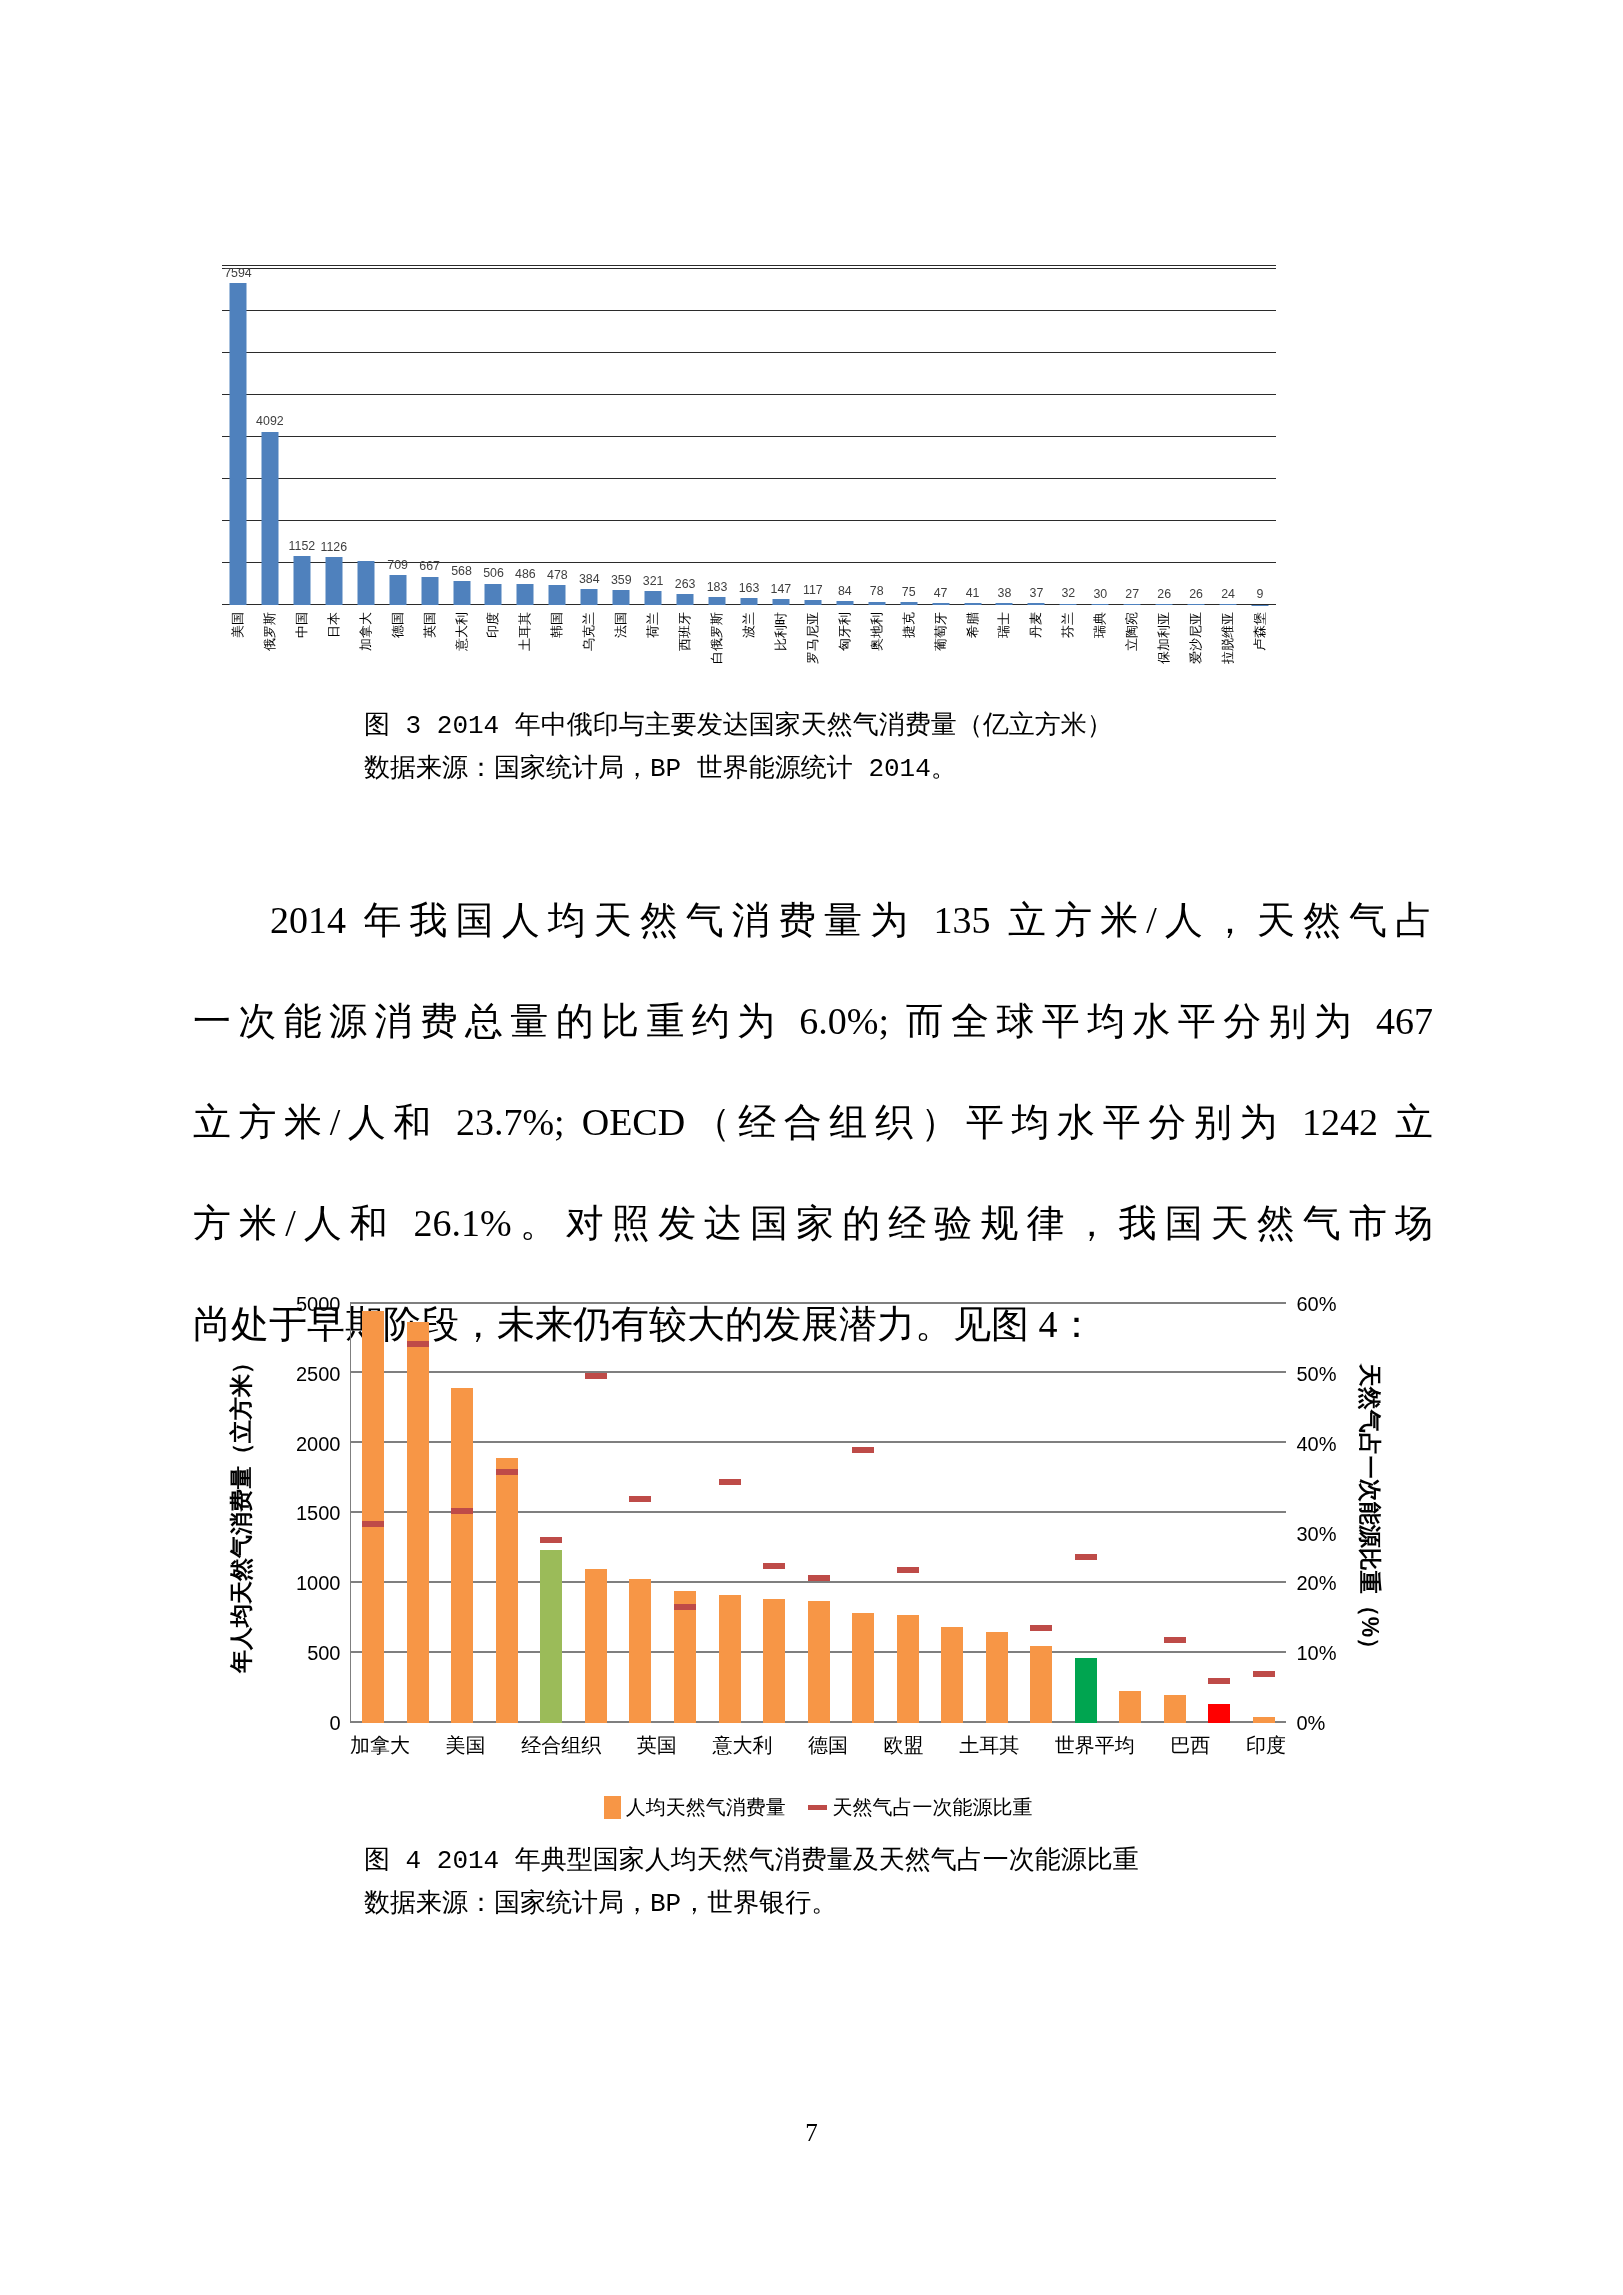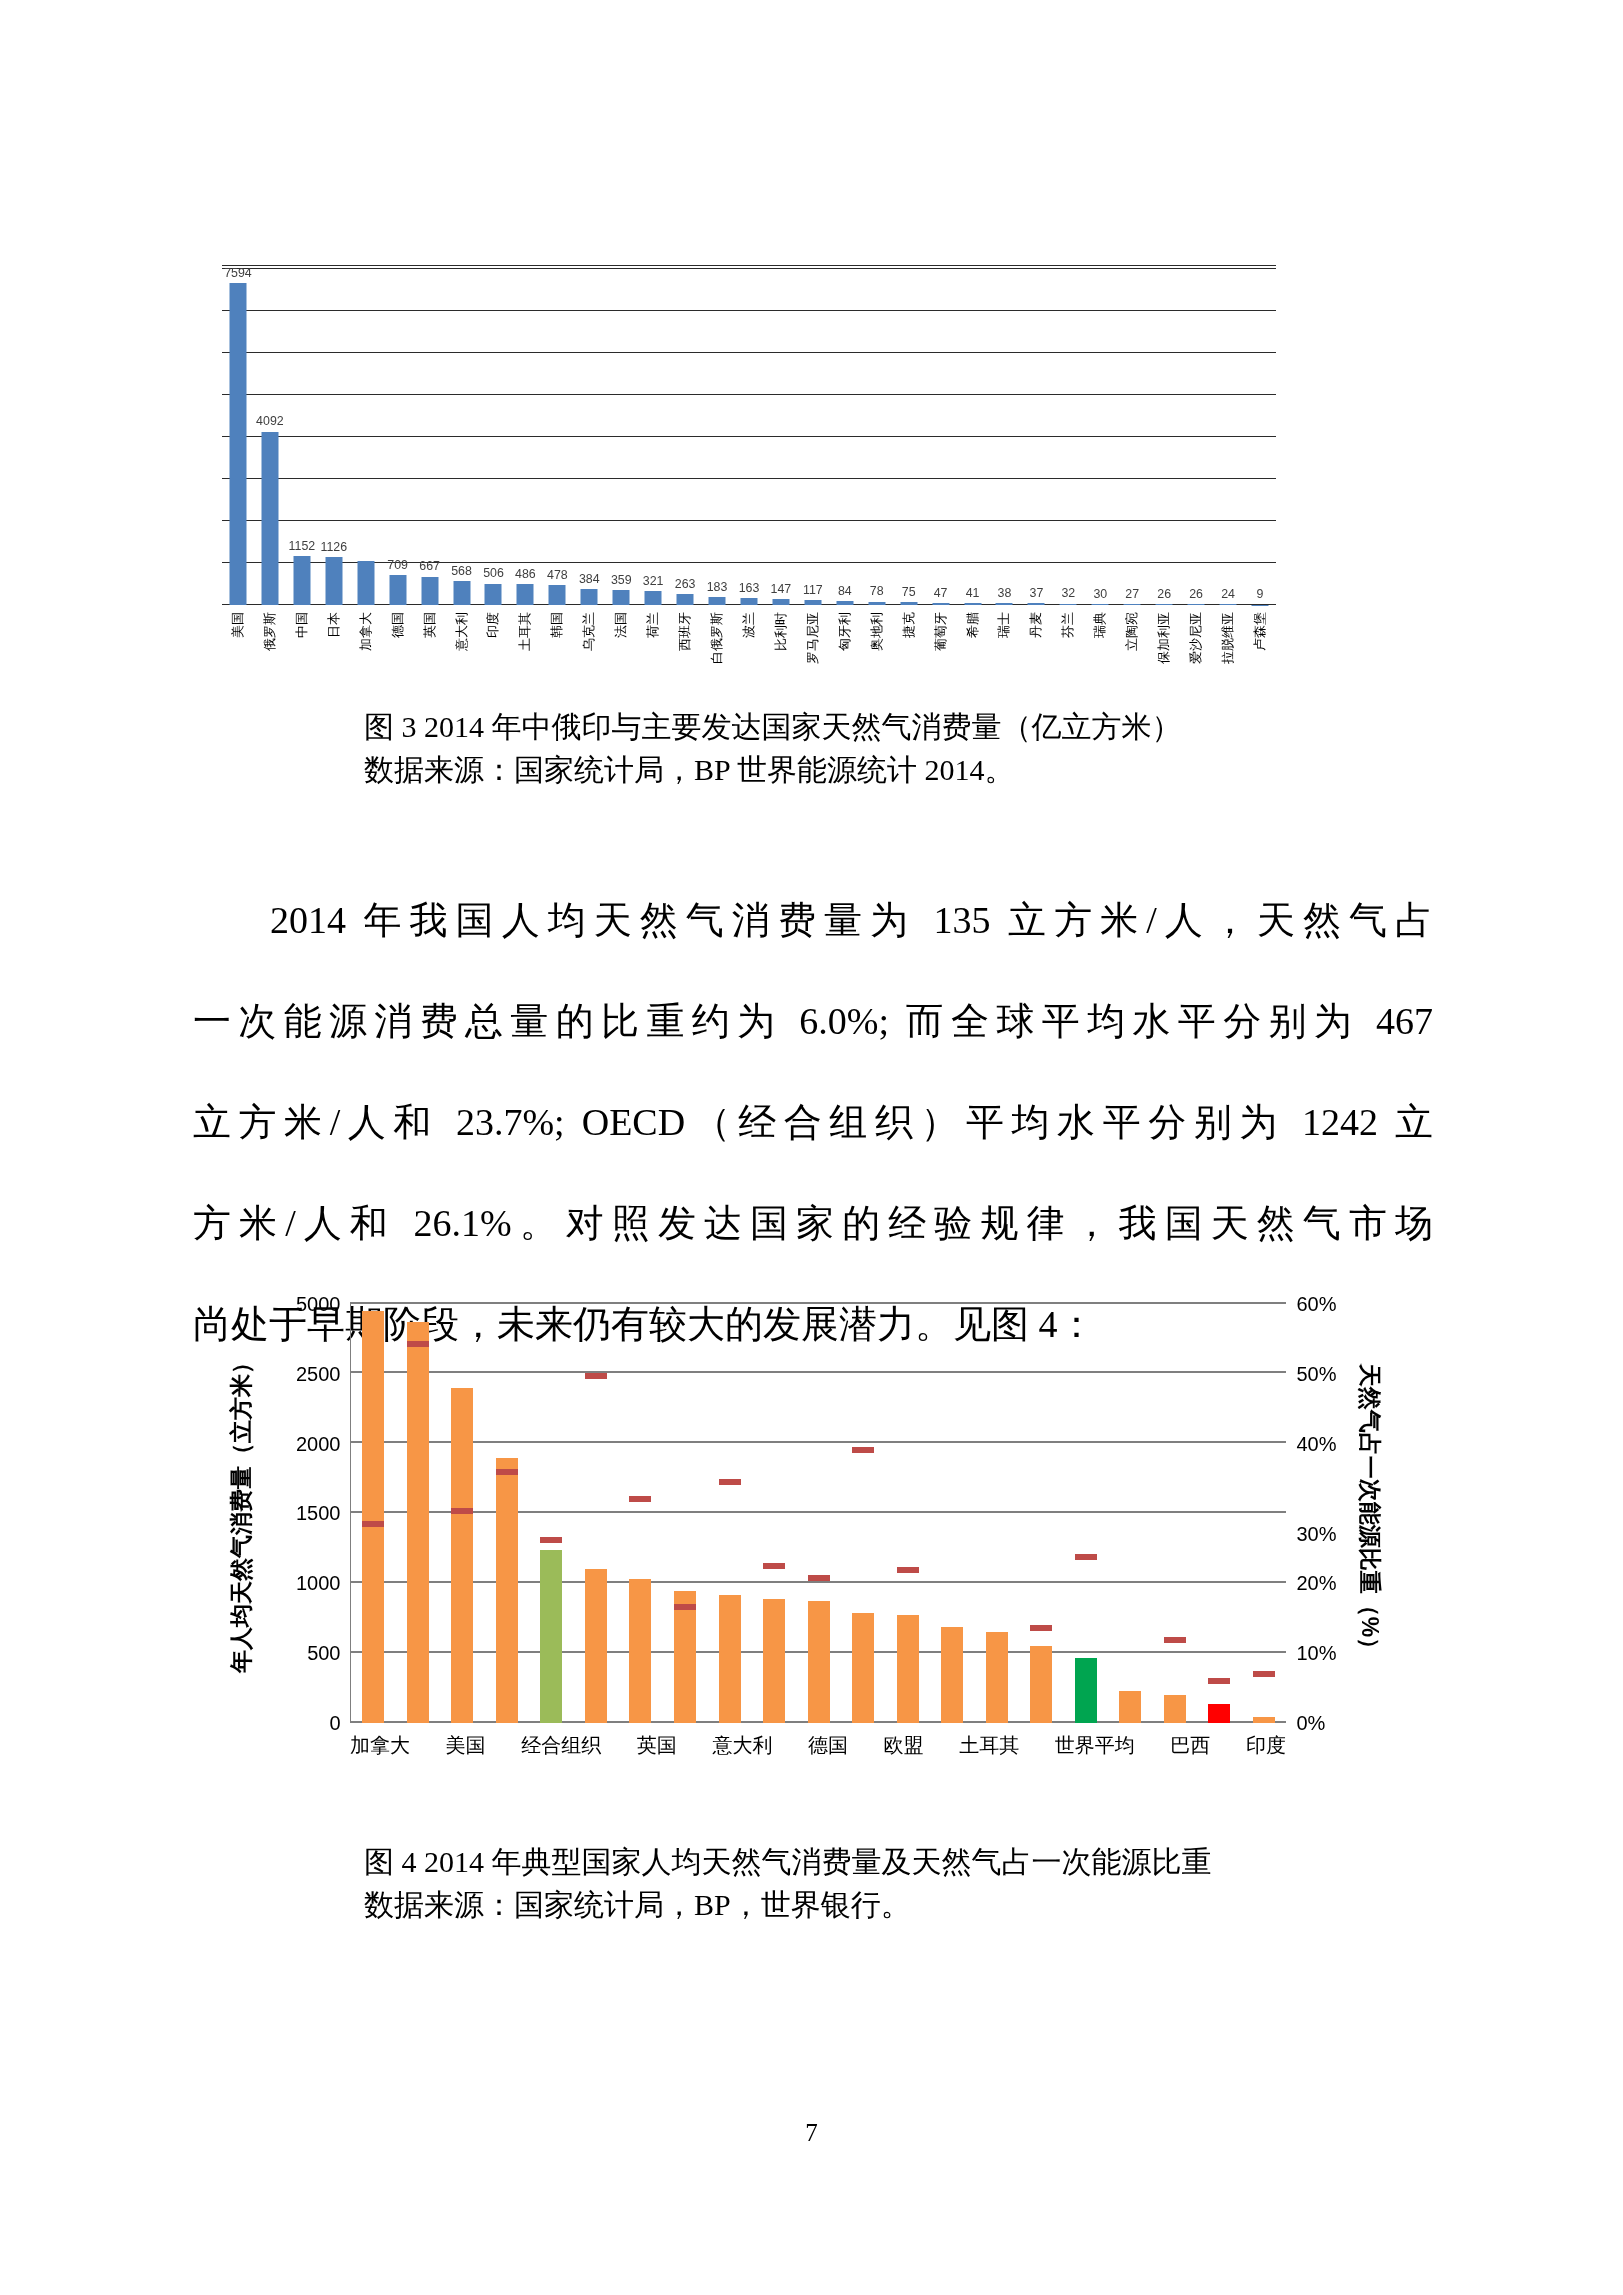--- a/index.html
+++ b/index.html
@@ -15,21 +15,21 @@
   .c1-bar{position:absolute;bottom:0;left:50%;transform:translateX(-50%);width:17px;}
   .c1-val{position:absolute;left:50%;transform:translateX(-50%);
     font:12.4px "Liberation Sans",sans-serif;color:#3f3f3f;white-space:nowrap;}
   .c1-cats{display:flex;height:108px;}
   .c1-cat{flex:1;position:relative;}
   .c1-cat span{position:absolute;top:6.5px;left:50%;transform-origin:0 0;
     transform:rotate(-90deg) translate(-100%,-50%);white-space:nowrap;
     font:13px "Liberation Sans",sans-serif;color:#000;}
 
   
-  .caption{position:absolute;left:364px;width:982px;font-size:30px;line-height:43px;}
+  .caption{position:absolute;left:364px;width:982px;font-size:26px;line-height:43px;font-family:Liberation Mono, monospace;}
   .cap3{top:705px;}
   .cap4{top:1840px;}
   .para{position:absolute;left:193px;top:870px;width:1240px;
     font-size:38px;line-height:101px;}
   .para .ln{text-align:justify;text-align-last:justify;}
   .para .ln.first{text-indent:77px;}
   .para .ln.last{text-align:left;text-align-last:left;}
 
   
   .c2{position:absolute;left:350px;top:1302px;width:936px;}
@@ -437,20 +437,30 @@
         <div class="c2-cat">土耳其</div>
         <div class="c2-cat"></div>
         <div class="c2-cat">世界平均</div>
         <div class="c2-cat"></div>
         <div class="c2-cat">巴西</div>
         <div class="c2-cat"></div>
         <div class="c2-cat">印度</div>
       </div>
   </div>
 
+  <div class="c2-legend">
+    <div class="leg-item">
+      <span class="leg-swatch-bar"></span>
+      <span>人均天然气消费量</span>
+    </div>
+    <div class="leg-item">
+      <span class="leg-swatch-dash"></span>
+      <span>天然气占一次能源比重</span>
+    </div>
+  </div>
 
   <div class="caption cap4">
     <div>图 4 2014 年典型国家人均天然气消费量及天然气占一次能源比重</div>
     <div>数据来源：国家统计局，BP，世界银行。</div>
   </div>
 
   <div class="pageno">7</div>
 </div>
 
 

